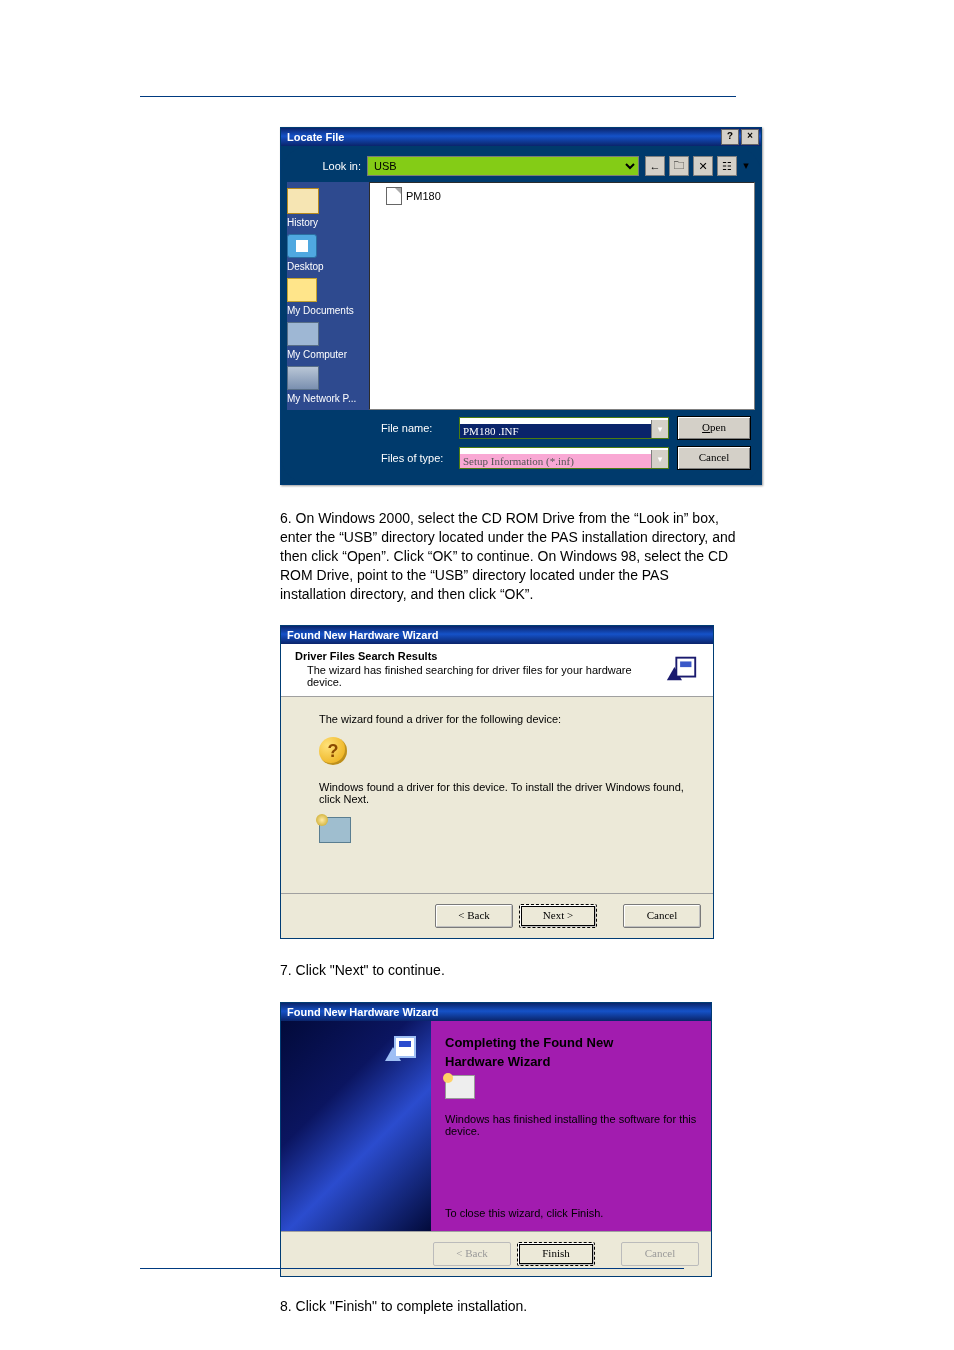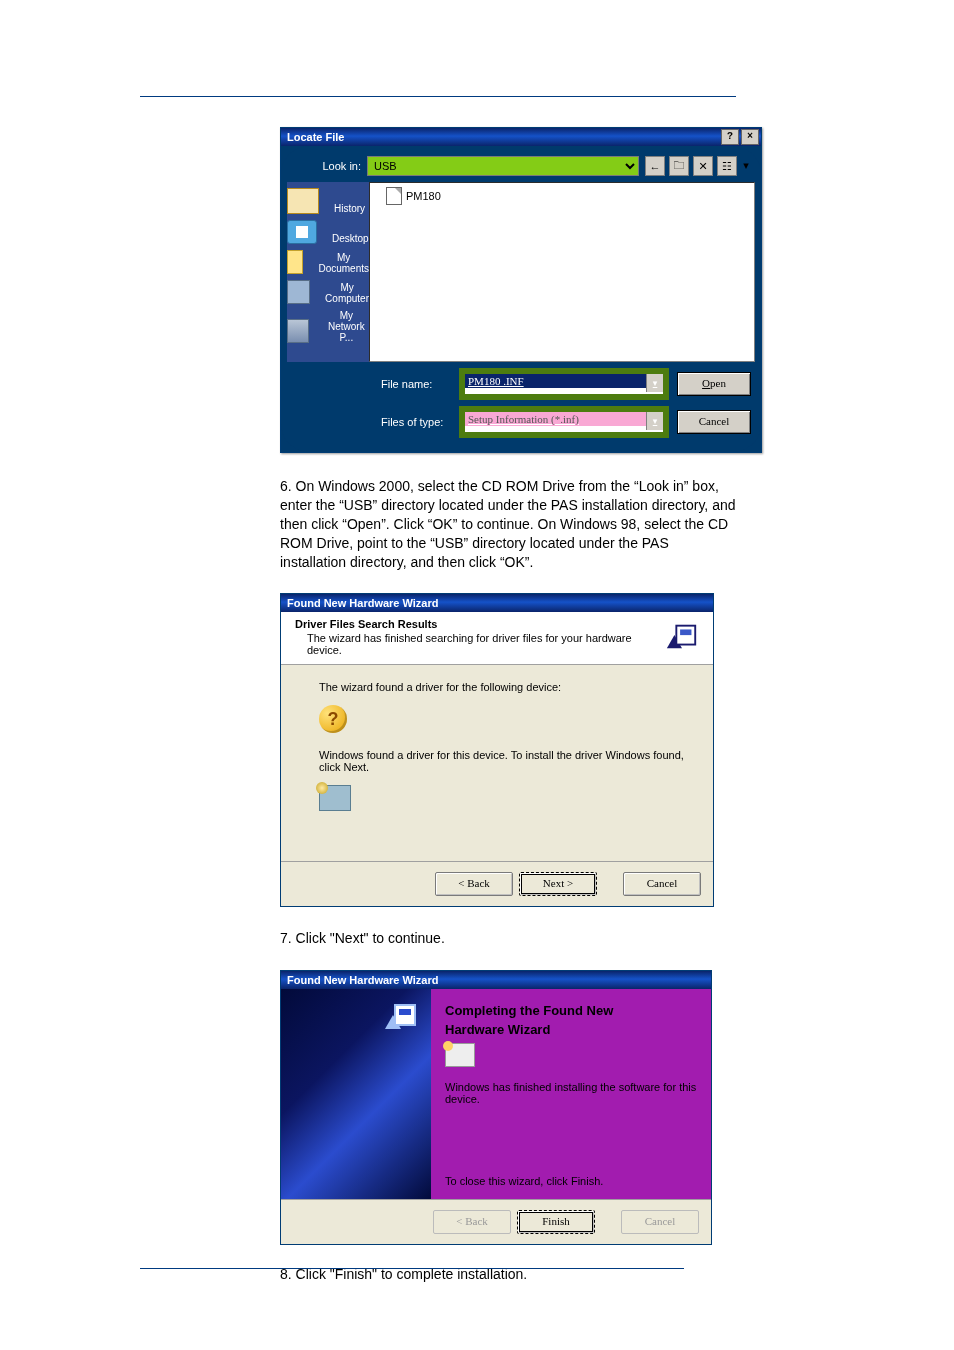--- a/index.html
+++ b/index.html
@@ -110,23 +110,23 @@
     display: flex;
     flex-direction: column;
     align-items: center;
     gap: 6px;
     color: #fff;
     font-size: 10px;
     text-align: center;
   }
   .sidebar .sb-item {
     display: flex;
-    flex-direction: row;
-    align-items: flex-end;
-    gap: 15px;
+    flex-direction: column;
+    align-items: flex-start;
+    gap: 3px;
     width: 100%;
   }
   .sb-hist { width: 30px; height: 24px; background: #f6e5b3; border: 1px solid #b78a1d; }
   .sb-desk { width: 28px; height: 22px; background: #4fa8e0; border: 1px solid #2b6fa1; border-radius: 3px; position: relative; }
   .sb-desk::after { content:""; position:absolute; width:12px; height:12px; background:#fff; left:8px; top:5px; }
   .sb-docs { width: 28px; height: 22px; background: #ffe58a; border: 1px solid #c4a22d; }
   .sb-comp { width: 30px; height: 22px; background: #9eb7d4; border: 1px solid #586e87; }
   .sb-net  { width: 30px; height: 22px; background: linear-gradient(#b9c6d6, #7a8fb0); border:1px solid #586e87; }
   .filelist {
     flex: 1;
@@ -154,25 +154,24 @@
   .brow {
     display: flex;
     align-items: center;
     gap: 8px;
     margin-bottom: 6px;
   }
   .brow .lbl { width: 70px; color: #fff; }
   .brow .field-wrap {
     flex: 1;
     display: flex;
-    align-items: flex-start;
+    align-items: flex-end;
     background: #fff;
-    border: 6px solid #4d7c0f;
+    border: 1px solid #4d7c0f;
     height: 20px;
-    text-decoration: underline;
   }
   .brow input.field {
     flex:1; border:none; font: 11px Tahoma; padding: 1px 3px;
     background:#0a246a; color:#fff;
   }
   .brow input.field.gray {
     background:#f9a8d4; color:#555;
   }
   .brow .dd-arrow {
     width: 16px; height: 18px;

